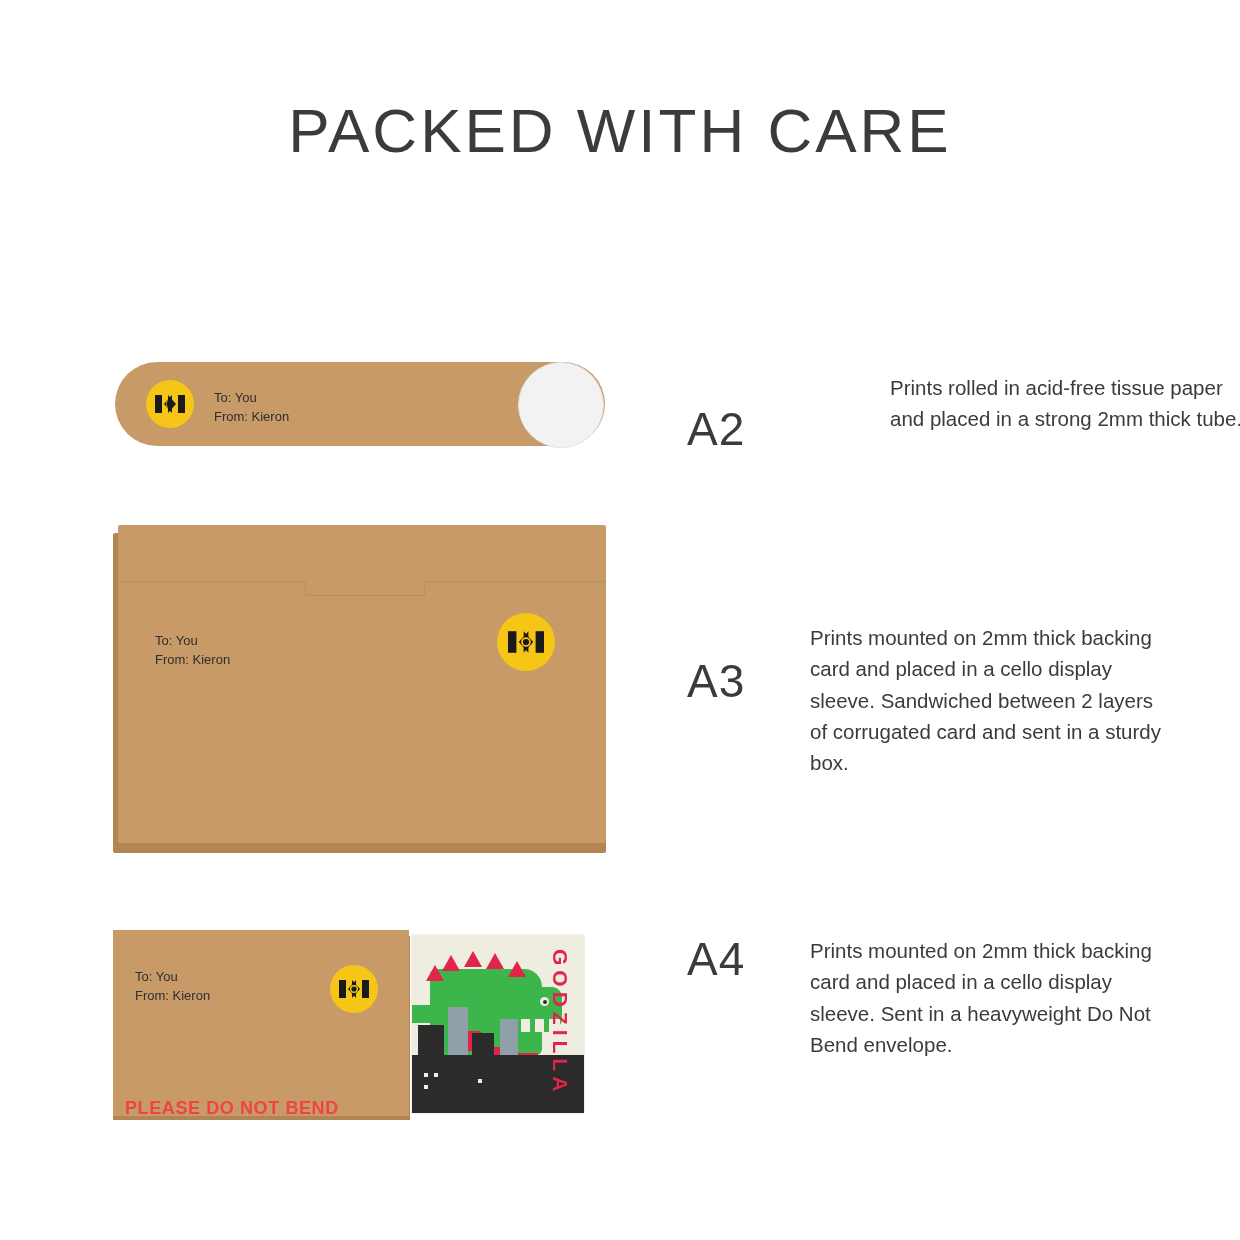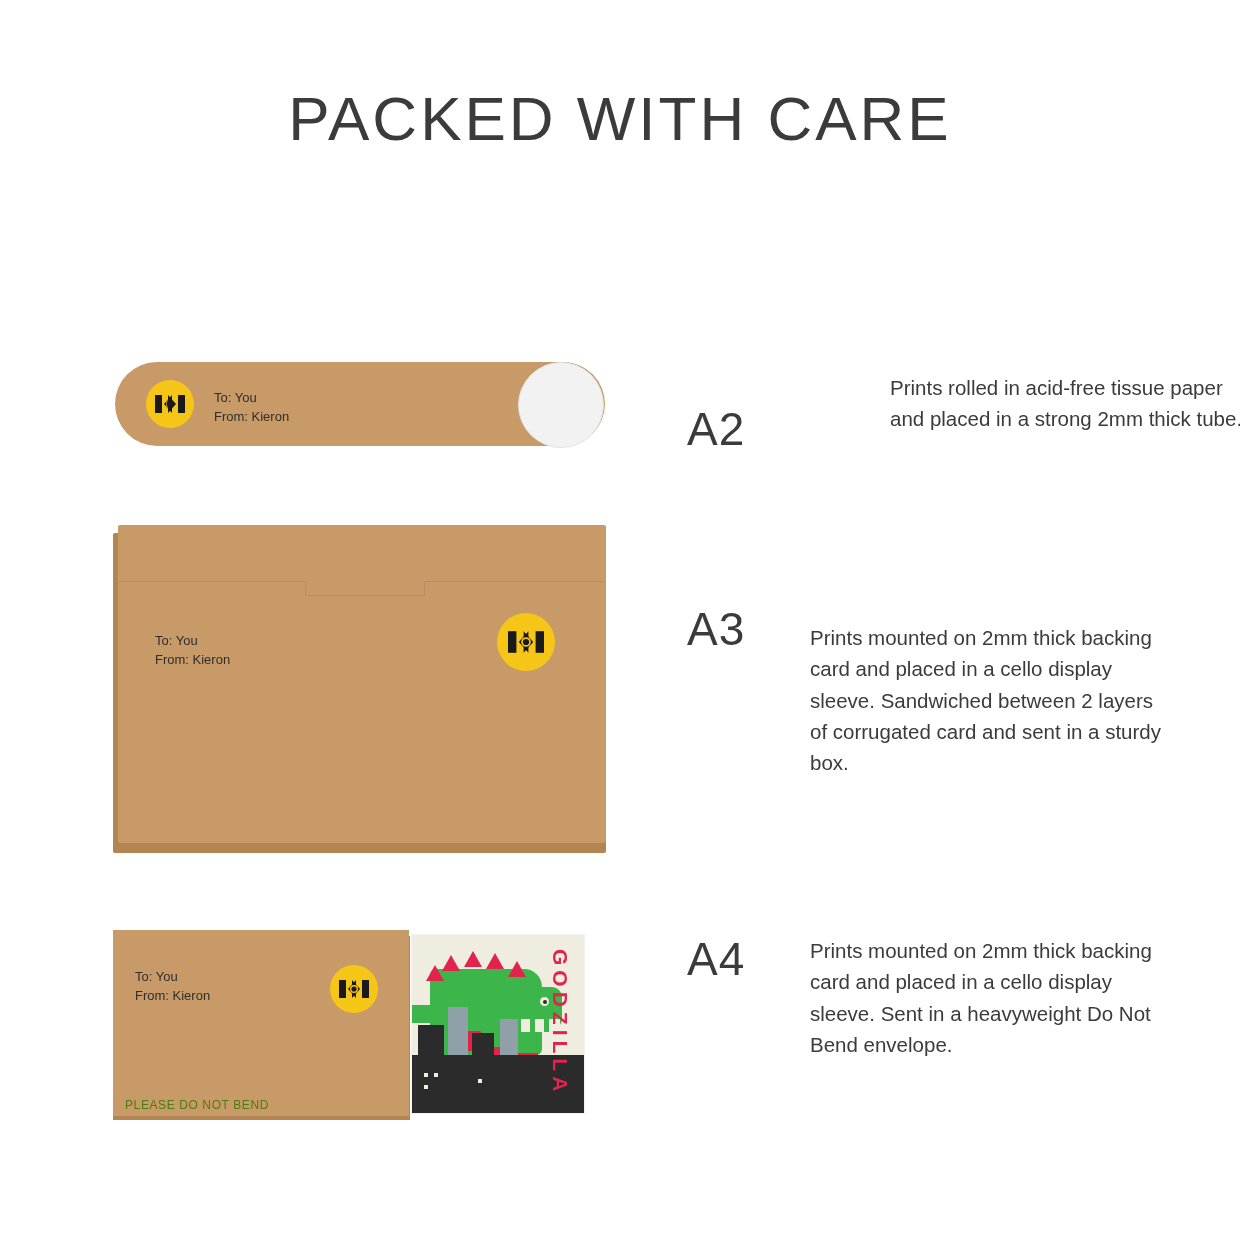--- a/index.html
+++ b/index.html
@@ -20,21 +20,21 @@
   .header {
     text-align: center;
     padding-top: 86px;
   }
   .title {
     font-size: 62px;
     letter-spacing: 3px;
     font-weight: 400;
     color: #3b3b3b;
     line-height: 1.05;
-    margin: 0;
+    margin: 12px;
   }
   .subtitle {
     font-size: 38px;
     font-weight: 400;
     color: #3b3b3b;
     margin: 20px 0 0 0;
     letter-spacing: 0.5px;
   }
   .size-label {
     position: absolute;
@@ -212,24 +212,24 @@
     position: absolute;
     left: 330px;
     top: 965px;
     width: 48px;
     height: 48px;
   }
   .a4-warning {
     position: absolute;
     left: 125px;
     top: 1098px;
-    font-size: 12px;
-    font-weight: normal;
+    font-size: 18px;
+    font-weight: bold;
     letter-spacing: 0.6px;
-    color: #4d7c0f;
+    color: #ef4444;
   }
 
   
   .pr-sky { position:absolute; left:0; top:0; width:100%; height:100%; background:#efece0; }
   .pr-city { position:absolute; left:0; bottom:0; width:100%; height:58px; background:#2b2b2b; }
   .pr-b1 { position:absolute; left:6px; bottom:58px; width:26px; height:30px; background:#2b2b2b; }
   .pr-b2 { position:absolute; left:36px; bottom:58px; width:20px; height:48px; background:#8fa0a8; }
   .pr-b3 { position:absolute; left:60px; bottom:58px; width:22px; height:22px; background:#2b2b2b; }
   .pr-b4 { position:absolute; left:88px; bottom:58px; width:18px; height:36px; background:#8fa0a8; }
   .pr-win { position:absolute; width:4px; height:4px; background:#efece0; }
@@ -304,21 +304,21 @@
     <svg width="36" height="22" viewBox="0 0 30 18" aria-hidden="true">
       <path d="M0 0 L7 0 L7 18 L0 18 Z" fill="#1a1a1a"></path>
       <path d="M9 9 L17 0 L17 18 Z" fill="#1a1a1a"></path>
       <path d="M30 0 L23 0 L23 18 L30 18 Z" fill="#1a1a1a"></path>
       <path d="M21 9 L13 18 L13 0 Z" fill="#1a1a1a"></path>
       <circle cx="15" cy="9" r="4" fill="#f5c518"></circle>
       <circle cx="15" cy="9" r="2.6" fill="#1a1a1a"></circle>
     </svg>
   </div>
 
-  <div class="size-label" style="left:687px; top:602px;">A3</div>
+  <div class="size-label" style="left:687px; top:654px;">A3</div>
   <div class="desc" style="left:810px; top:622px;">Prints mounted on 2mm thick backing card and placed in a cello display sleeve. Sandwiched between 2 layers of corrugated card and sent in a sturdy box.</div>
 </div>
 
 <div>
 
   <div class="a4-wrap">
 
     <div class="a4-print">
       <div class="pr-sky"></div>
 

